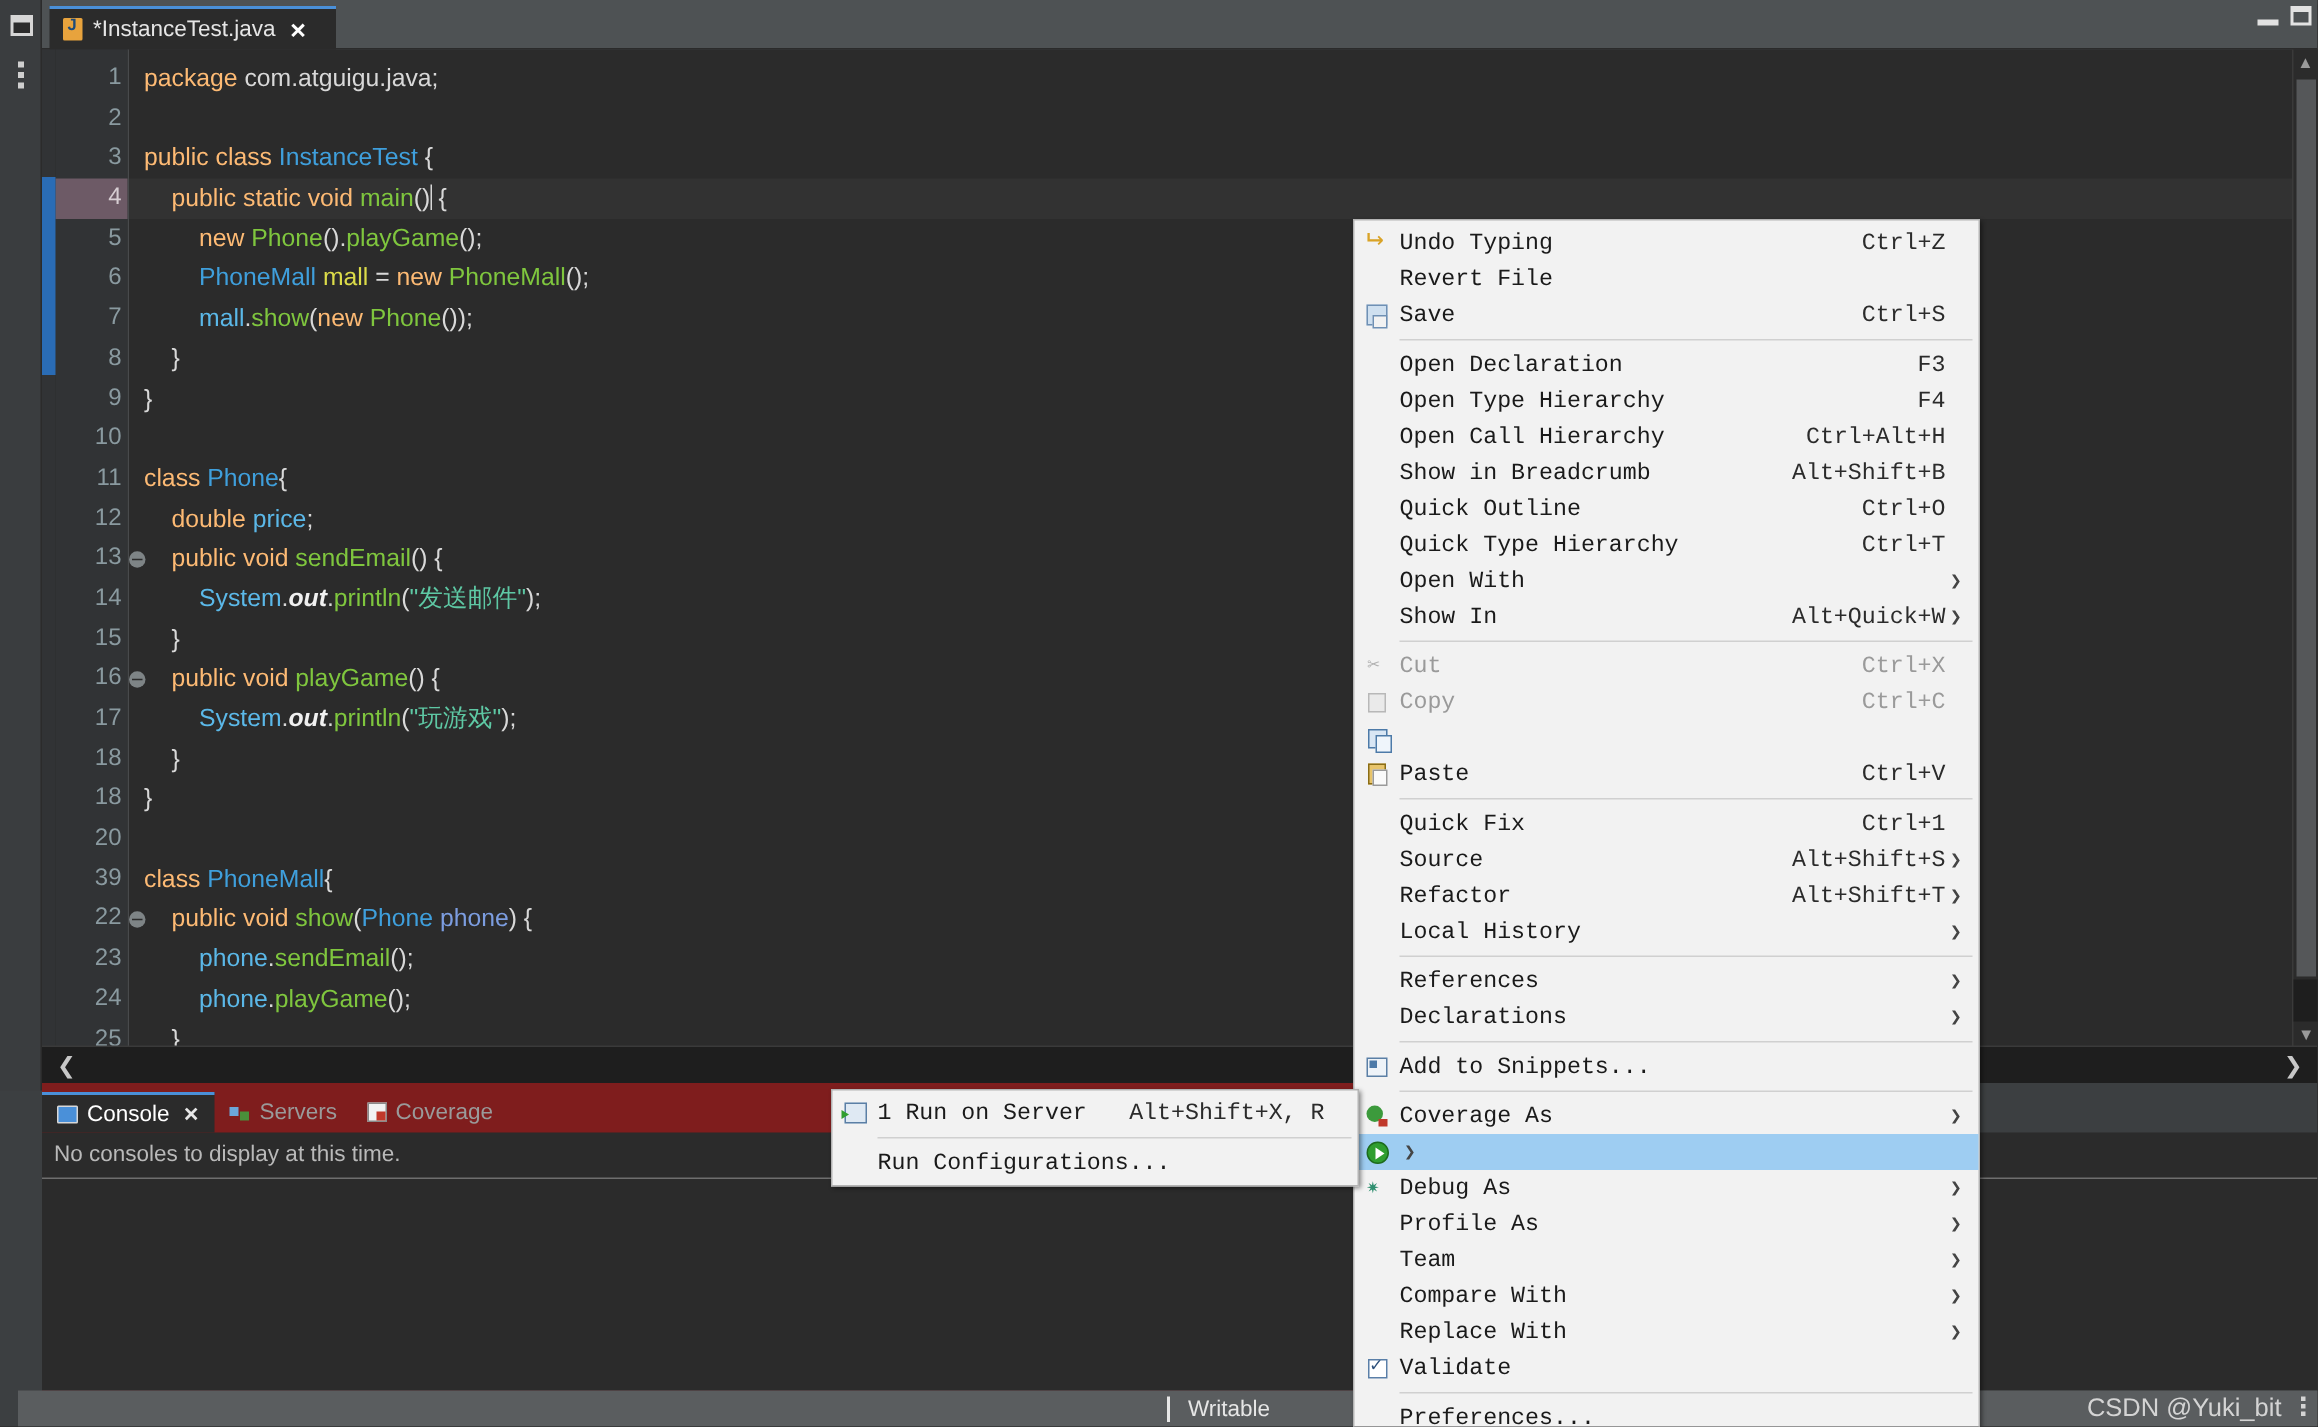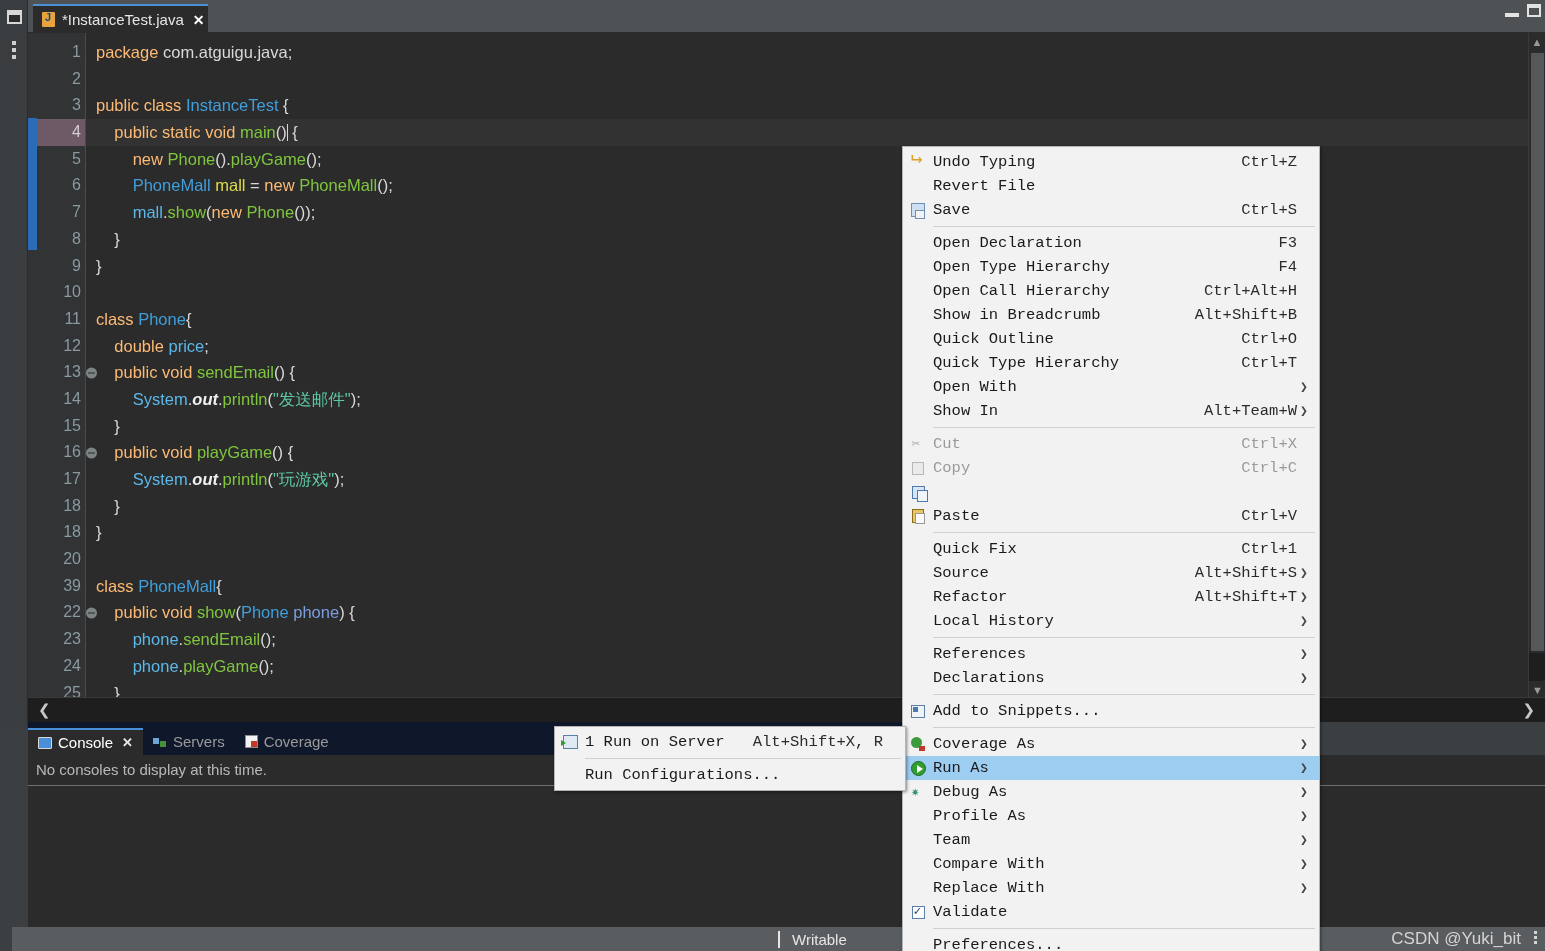--- a/index.html
+++ b/index.html
@@ -31,21 +31,21 @@
     border-bottom:1px solid #2b2b2b;
   }
   .tabbar::before{
     content:""; position:absolute; left:0; top:0; width:1517px; height:3px;
     background:#4e5254;
   }
   .tab {
     position:absolute; left:5px; top:4px; height:29px;
     background:#2b2b2b; color:#e6e6e6;
     display:flex; align-items:center; gap:7px;
-    padding:0 4px 0 9px; font-size:15px;
+    padding:0 20px 0 9px; font-size:15px;
     border-top:2px solid #4a90d9;
   }
   .tab-icon {
     width:13px; height:15px; background:#e8a33d; position:relative; border-radius:1px;
   }
   .tab-icon::after{ content:"J"; position:absolute; left:3px; top:-1px; font-size:11px; color:#1e4b7a; font-weight:bold;}
   .tab-close { font-size:14px; font-weight:bold; color:#fff; margin-left:2px; cursor:pointer;}
   .win-ctrls { position:absolute; right:4px; top:4px; display:flex; gap:8px; align-items:center;}
   .win-min { width:14px; height:4px; background:#e2e2e2; margin-top:8px;}
   .win-max { width:14px; height:13px; border:2px solid #e2e2e2; border-top-width:4px;}
@@ -99,21 +99,21 @@
   
   .hscroll {
     position:absolute; left:28px; top:698px; width:1517px; height:24px; background:#1e1e1e;
     display:flex; align-items:center; justify-content:space-between; padding:0 10px;
     color:#c8c8c8; font-size:15px;
   }
   .hscroll::before{ content:""; position:absolute; left:0; top:-1px; width:100%; height:1px; background:#3a3a3a;}
 
   
   .bottom {
-    position:absolute; left:28px; top:722px; width:1253px; height:205px; background:#0f172a;
+    position:absolute; left:28px; top:722px; width:1253px; height:205px; background:#7f1d1d;
   }
   .bt-tabs { height:33px; display:flex; align-items:flex-end; position:relative; }
   .bt-tab {
     display:flex; align-items:center; gap:6px; height:27px; padding:0 10px;
     font-size:15px; color:#9a9a9a;
   }
   .bt-tab.active { background:#2b2b2b; color:#ffffff; border-top:2px solid #4a90d9; }
   .bt-close { font-weight:bold; font-size:13px; color:#e8e8e8; margin-left:3px;}
   .ico-console { width:14px; height:12px; background:#4a90d9; border:1px solid #d8d8d8; border-radius:1px;}
   .ico-servers { width:14px; height:12px; position:relative; }
@@ -401,21 +401,21 @@
         <span class="marrow"></span>
       </div>
       <div class="mi">
         <span class="micon"></span>
         <span class="mlabel">Open With</span>
         <span class="marrow">❯</span>
       </div>
       <div class="mi">
         <span class="micon"></span>
         <span class="mlabel">Show In</span>
-        <span class="mkey">Alt+Team+W</span>
+        <span class="mkey">Alt+Quick+W</span>
         <span class="marrow">❯</span>
       </div>
       <div class="msep"></div>
       <div class="mi dis">
         <span class="micon">
           <span class="ic-cut">✂</span>
         </span>
         <span class="mlabel">Cut</span>
         <span class="mkey">Ctrl+X</span>
         <span class="marrow"></span>
@@ -490,21 +490,20 @@
         <span class="micon">
           <span class="ic-cov"></span>
         </span>
         <span class="mlabel">Coverage As</span>
         <span class="marrow">❯</span>
       </div>
       <div class="mi hl">
         <span class="micon">
           <span class="ic-run"></span>
         </span>
-        <span class="mlabel">Run As</span>
         <span class="marrow">❯</span>
       </div>
       <div class="mi">
         <span class="micon">
           <span class="ic-bug">✷</span>
         </span>
         <span class="mlabel">Debug As</span>
         <span class="marrow">❯</span>
       </div>
       <div class="mi">

